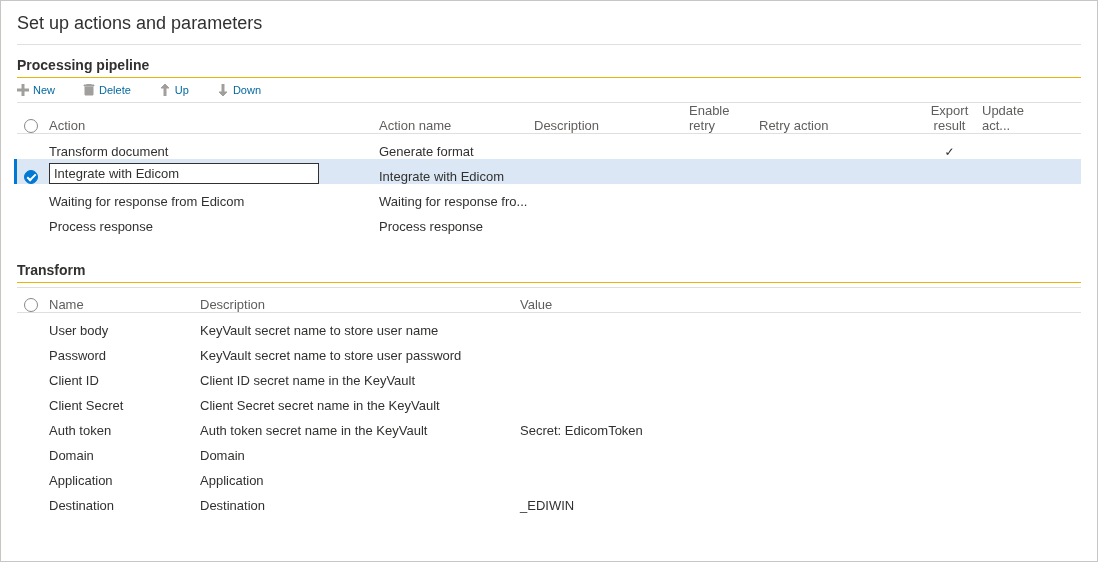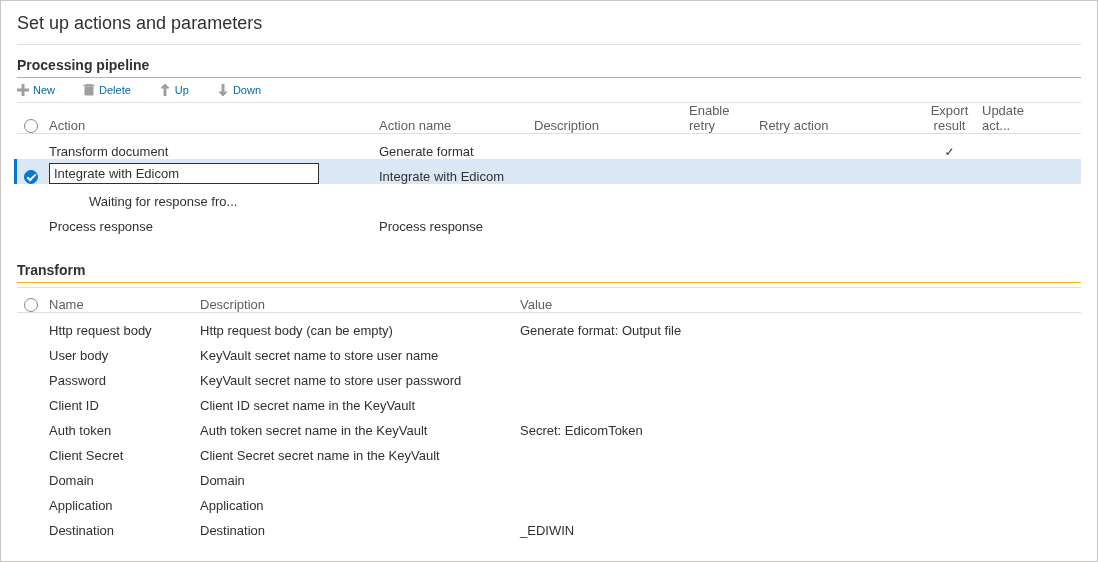--- a/index.html
+++ b/index.html
@@ -199,20 +199,21 @@
           <div class="c-action"><span class="cell-input">Integrate with Edicom</span></div>
           <div class="c-actionname">Integrate with Edicom</div>
           <div class="c-desc"></div>
           <div class="c-enable"></div>
           <div class="c-retry"></div>
           <div class="c-export"></div>
           <div class="c-update"></div>
         </div>
         <div class="grid-row">
           <div class="sel-col"></div>
+          <div class="c-action">Waiting for response from Edicom</div>
           <div class="c-actionname">Waiting for response fro...</div>
           <div class="c-desc"></div>
           <div class="c-enable"></div>
           <div class="c-retry"></div>
           <div class="c-export"></div>
           <div class="c-update"></div>
         </div>
         <div class="grid-row">
           <div class="sel-col"></div>
           <div class="c-action">Process response</div>
@@ -237,56 +238,50 @@
       <div class="sel-col">
           <span class="radio"></span>
         </div>
       <div class="p-name">Name</div>
       <div class="p-desc">Description</div>
       <div class="p-value">Value</div>
     </div>
     <div id="params-body">
         <div class="grid-row">
           <div class="sel-col"></div>
-          <div class="p-name">Http request body</div>
-          <div class="p-desc">Http request body (can be empty)</div>
-          <div class="p-value">Generate format: Output file</div>
-        </div>
-        <div class="grid-row">
-          <div class="sel-col"></div>
           <div class="p-name">User body</div>
           <div class="p-desc">KeyVault secret name to store user name</div>
           <div class="p-value"></div>
         </div>
         <div class="grid-row">
           <div class="sel-col"></div>
           <div class="p-name">Password</div>
           <div class="p-desc">KeyVault secret name to store user password</div>
           <div class="p-value"></div>
         </div>
         <div class="grid-row">
           <div class="sel-col"></div>
           <div class="p-name">Client ID</div>
           <div class="p-desc">Client ID secret name in the KeyVault</div>
+          <div class="p-value"></div>
+        </div>
+        <div class="grid-row">
+          <div class="sel-col"></div>
+          <div class="p-name">Client Secret</div>
+          <div class="p-desc">Client Secret secret name in the KeyVault</div>
           <div class="p-value"></div>
         </div>
         <div class="grid-row">
           <div class="sel-col"></div>
           <div class="p-name">Auth token</div>
           <div class="p-desc">Auth token secret name in the KeyVault</div>
           <div class="p-value">Secret:  EdicomToken</div>
         </div>
         <div class="grid-row">
           <div class="sel-col"></div>
-          <div class="p-name">Client Secret</div>
-          <div class="p-desc">Client Secret secret name in the KeyVault</div>
-          <div class="p-value"></div>
-        </div>
-        <div class="grid-row">
-          <div class="sel-col"></div>
           <div class="p-name">Domain</div>
           <div class="p-desc">Domain</div>
           <div class="p-value"></div>
         </div>
         <div class="grid-row">
           <div class="sel-col"></div>
           <div class="p-name">Application</div>
           <div class="p-desc">Application</div>
           <div class="p-value"></div>
         </div>

